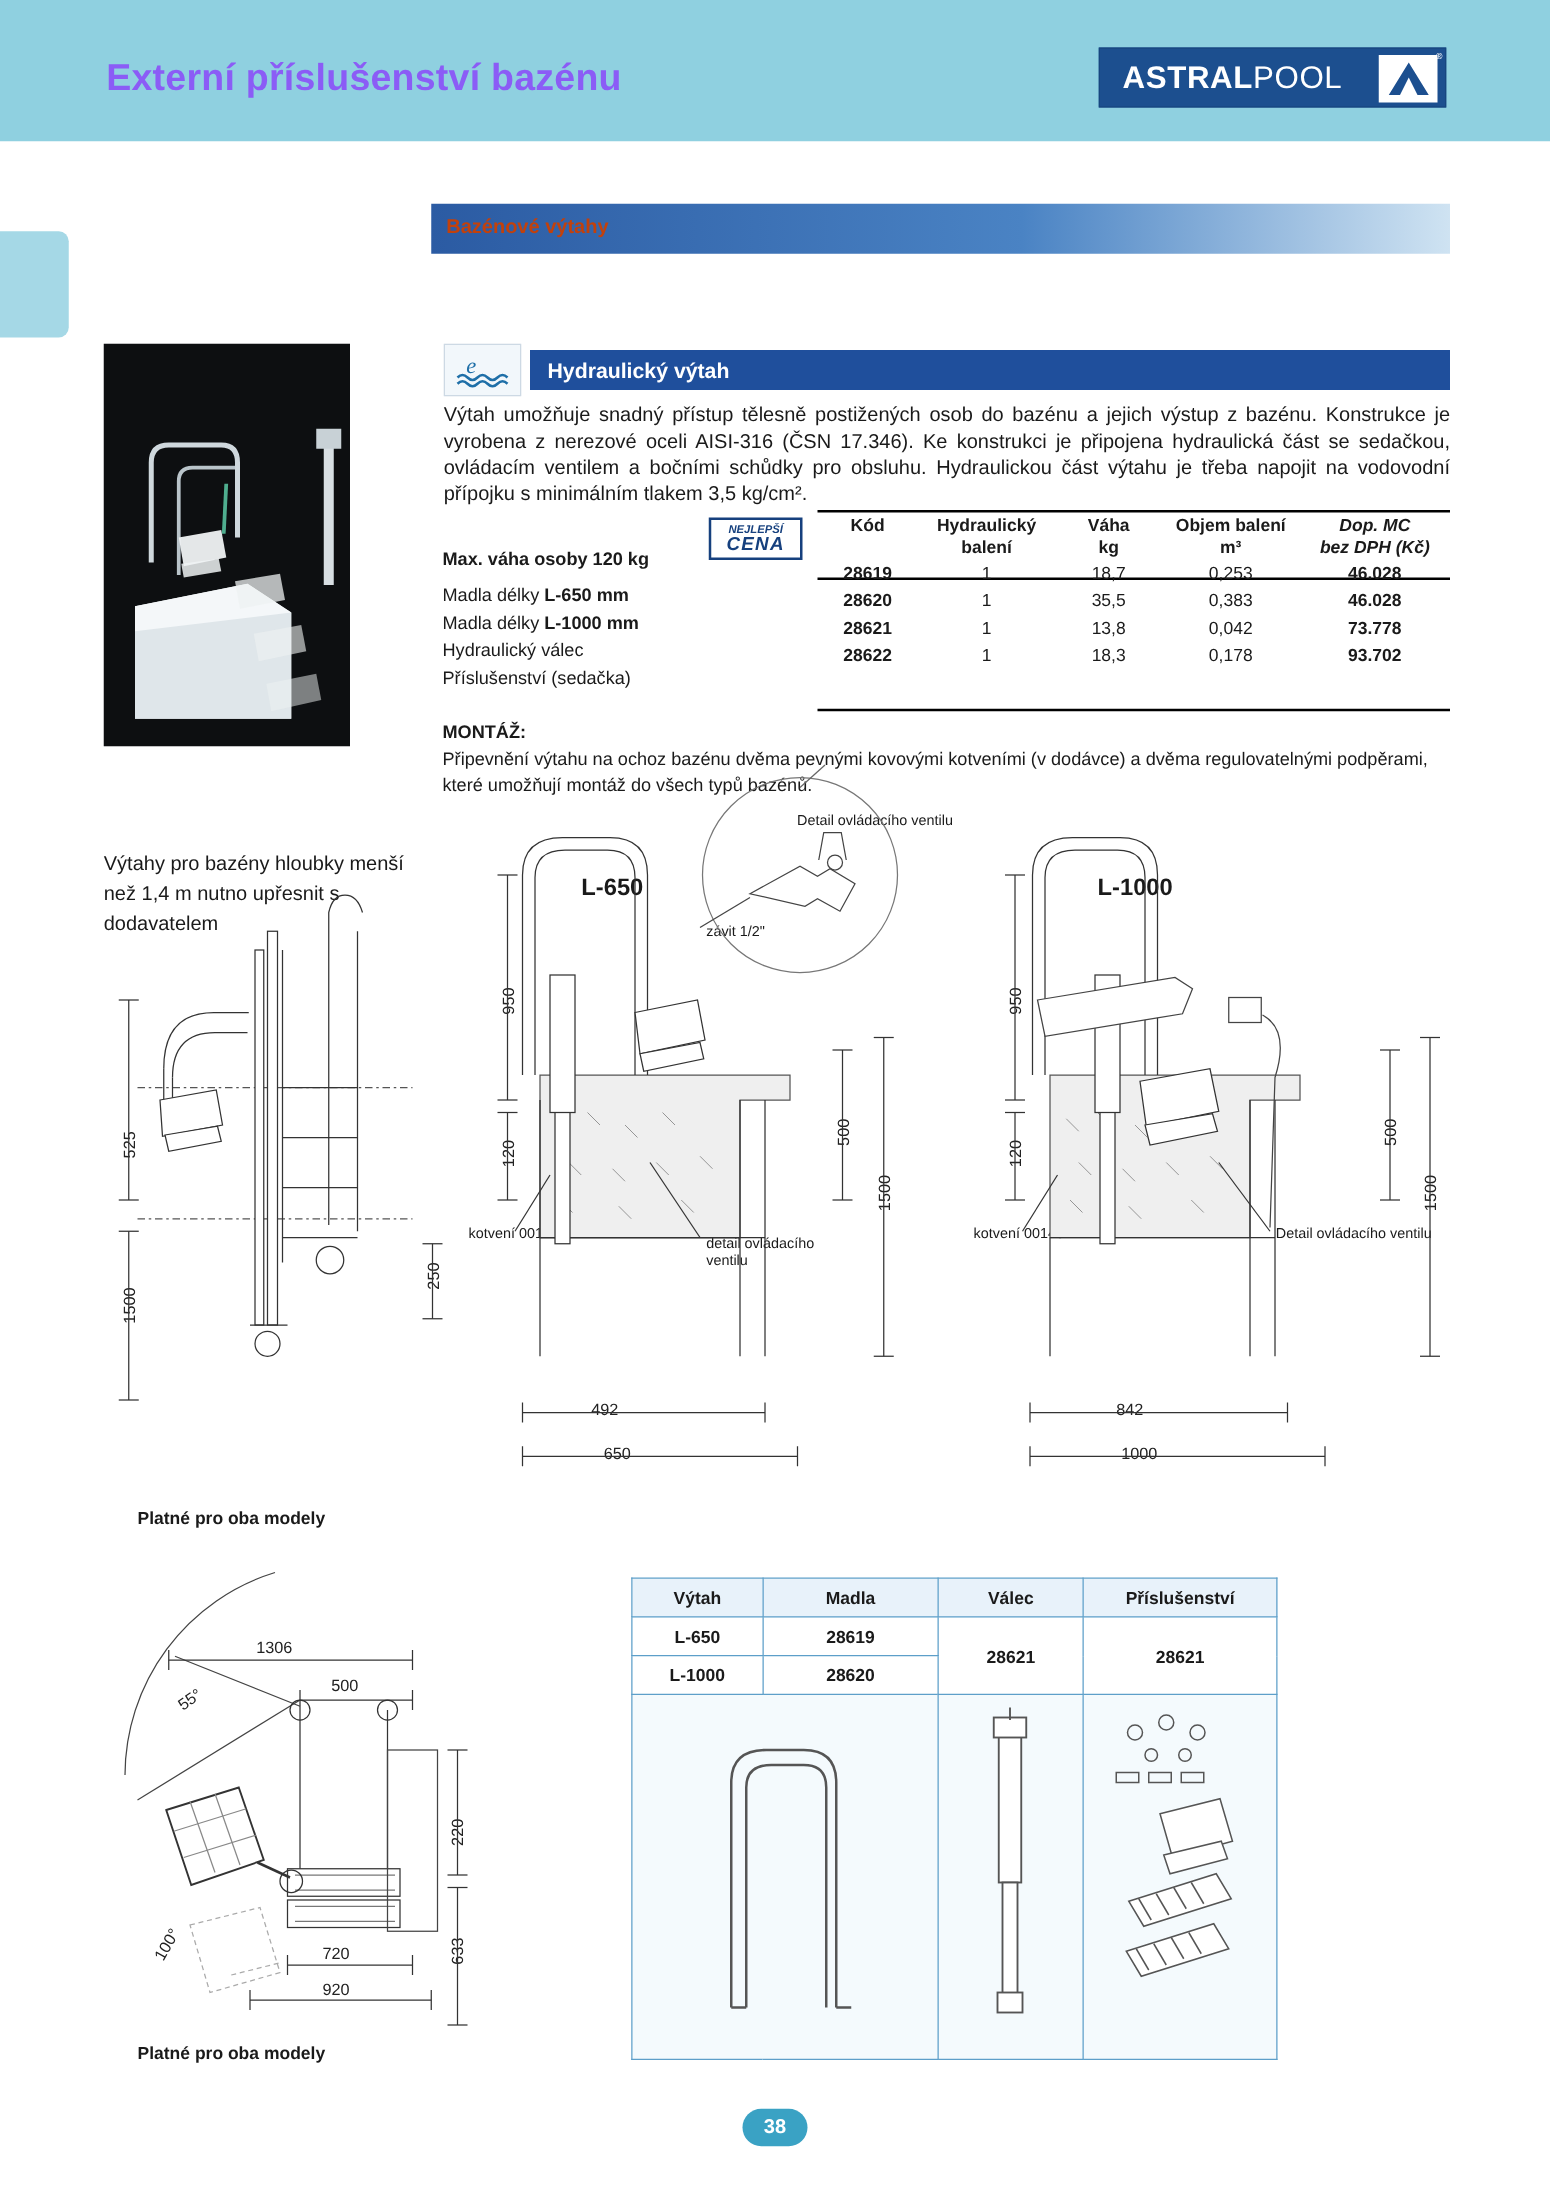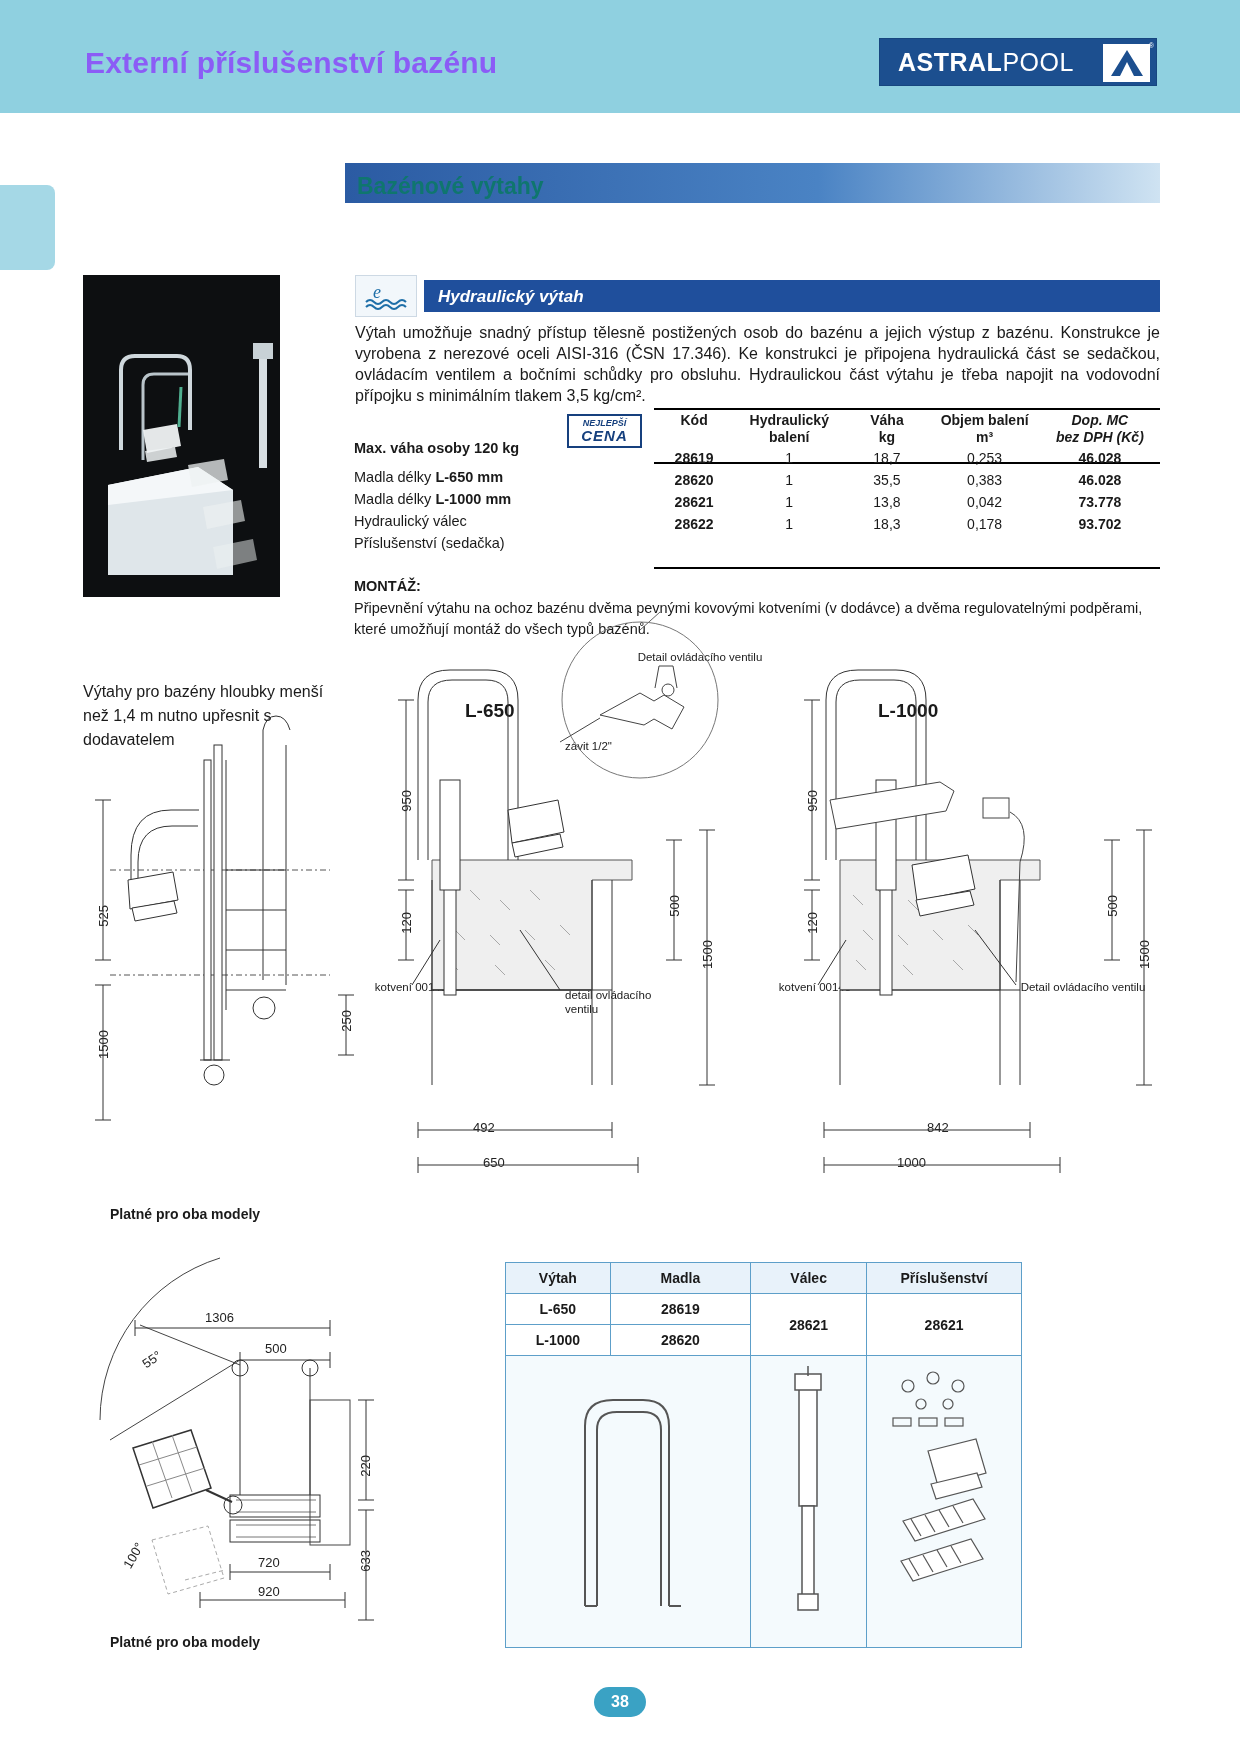--- a/index.html
+++ b/index.html
@@ -49,31 +49,31 @@
     background: #a5d8e6; border-radius: 0 8px 8px 0;
   }
 
   
   .section-bar {
     position: absolute; left: 345px; top: 163px; width: 815px; height: 40px;
     background: linear-gradient(to right, #2b5ba3 0%, #4a83c4 58%, #cfe3f2 100%);
   }
   .section-bar-title {
     position: absolute; left: 357px; top: 173px;
-    color: #0f766e; font-size: 23px; font-weight: bold; text-align: right;
+    color: #c2410c; font-size: 16px; font-weight: bold; text-align: right;
   }
 
   
   .sub-bar {
     position: absolute; left: 424px; top: 280px; width: 736px; height: 32px;
     background: #1f4f9c;
   }
   .sub-bar-title {
     position: absolute; left: 438px; top: 287px;
-    color: #ffffff; font-size: 17px; font-weight: bold; font-style: italic;
+    color: #ffffff; font-size: 17px; font-weight: bold;
   }
   .sub-icon {
     position: absolute; left: 355px; top: 275px; width: 62px; height: 42px;
     background: #f2f7fb; border: 1px solid #cdd9e4;
     display:flex; align-items:center; justify-content:center;
   }
 
   
   .photo {
     position: absolute; left: 83px; top: 275px; width: 197px; height: 322px;
@@ -321,21 +321,21 @@
 <div class="dim vert" style="left:399px; top:912px;">120</div>
 <div class="dim vert" style="left:667px; top:895px;">500</div>
 <div class="dim vert" style="left:700px; top:940px;">1500</div>
 <div class="dim" style="left:473px; top:1120px;">492</div>
 <div class="dim" style="left:483px; top:1155px;">650</div>
 
 <div class="dim vert" style="left:805px; top:790px;">950</div>
 <div class="dim vert" style="left:805px; top:912px;">120</div>
 <div class="dim vert" style="left:1105px; top:895px;">500</div>
 <div class="dim vert" style="left:1137px; top:940px;">1500</div>
-<div class="dim" style="left:893px; top:1120px;margin-left:34px;">842</div>
+<div class="dim" style="left:893px; top:1120px;">842</div>
 <div class="dim" style="left:897px; top:1155px;">1000</div>
 
 <div class="dim" style="left:205px; top:1310px;">1306</div>
 <div class="dim" style="left:265px; top:1341px;">500</div>
 <div class="dim" style="left:142px; top:1352px; transform:rotate(-35deg);">55°</div>
 <div class="dim" style="left:120px; top:1548px; transform:rotate(-60deg);">100°</div>
 <div class="dim vert" style="left:358px; top:1455px;">220</div>
 <div class="dim vert" style="left:358px; top:1550px;">633</div>
 <div class="dim" style="left:258px; top:1555px;">720</div>
 <div class="dim" style="left:258px; top:1584px;">920</div>

